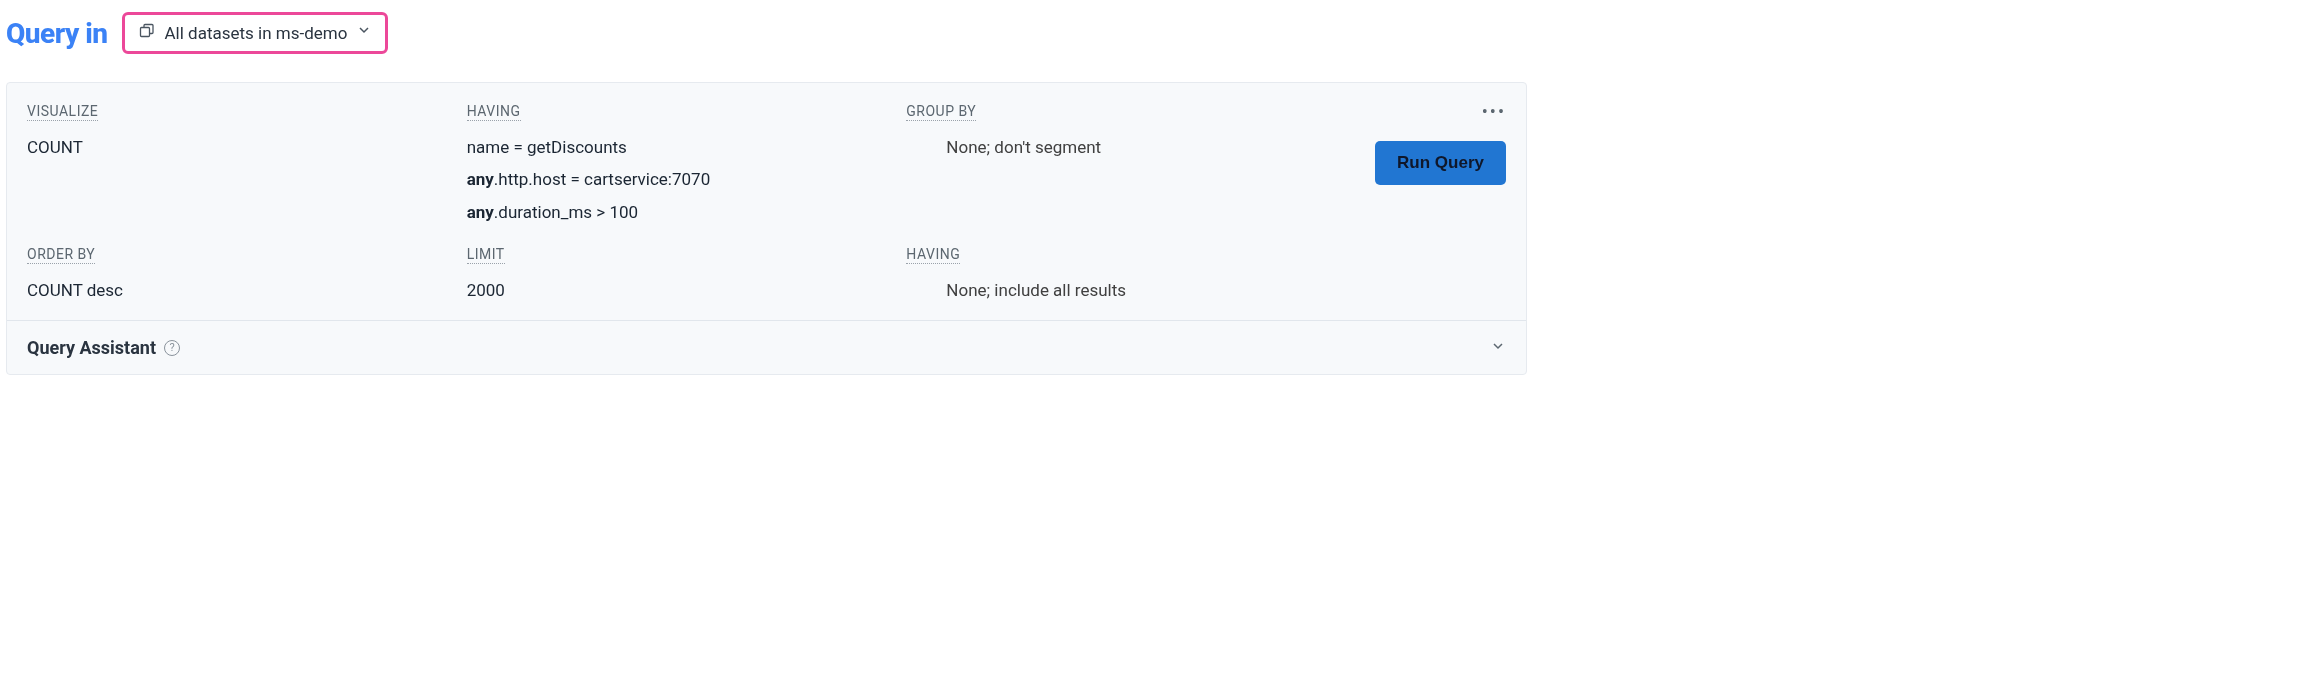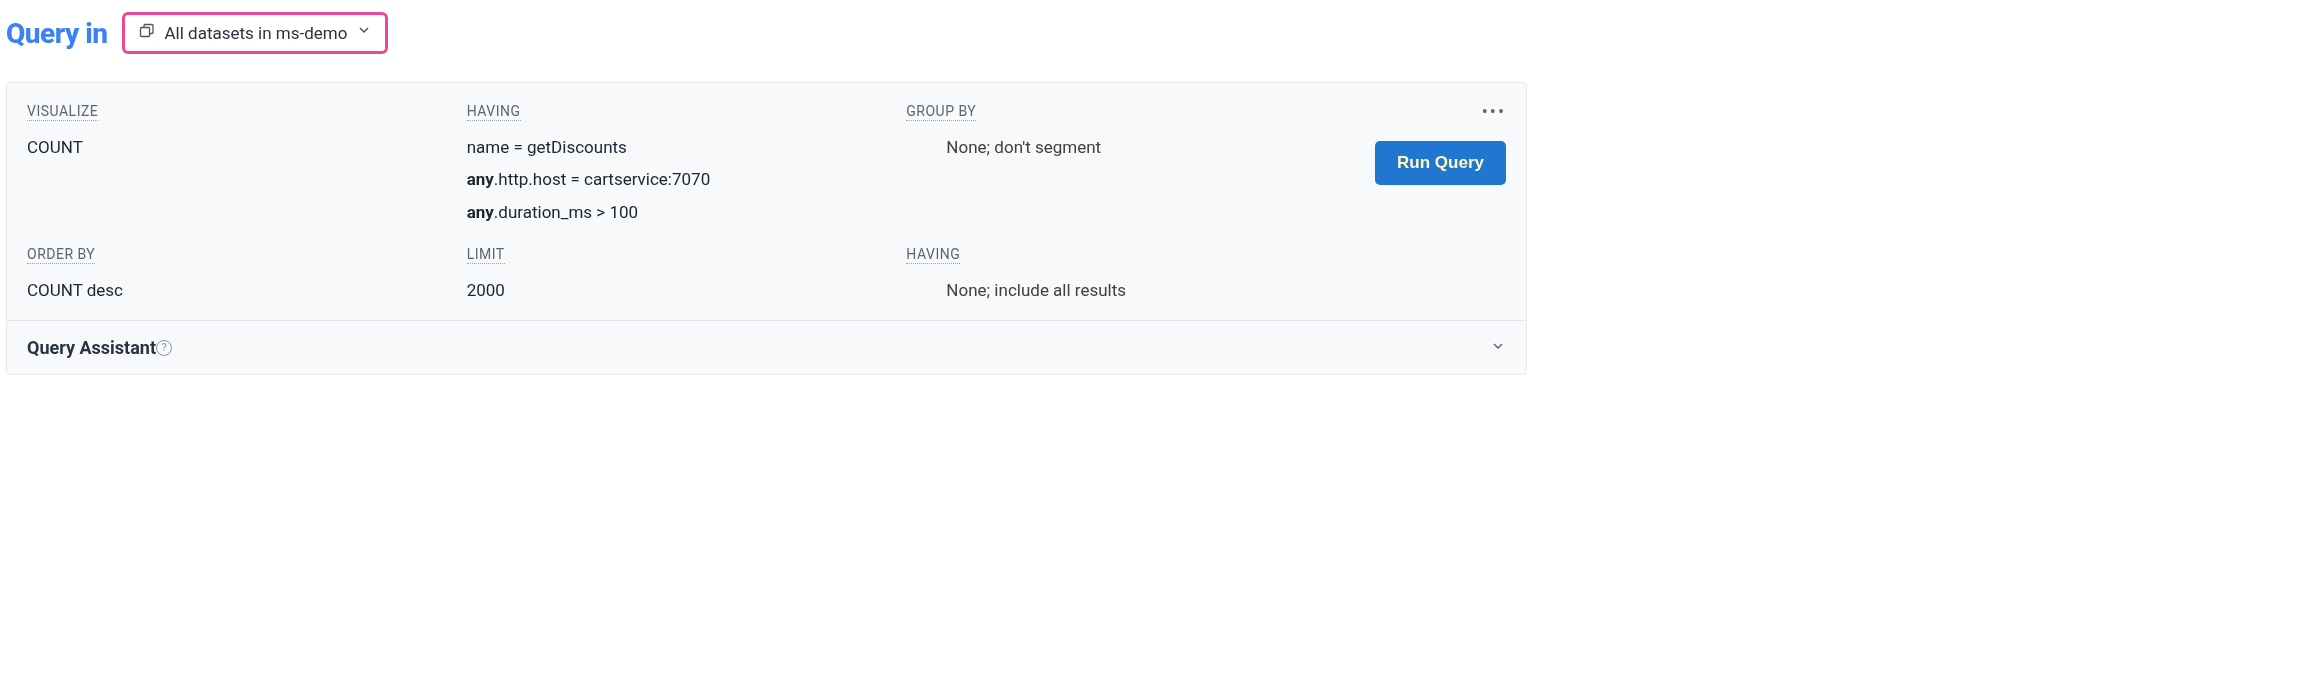--- a/index.html
+++ b/index.html
@@ -78,21 +78,21 @@
   .more-dots {
     font-size: 18px;
     color: #5c6770;
     letter-spacing: 2px;
     line-height: 1;
     cursor: pointer;
     padding: 2px 0;
   }
   .run-button {
     background: #2176d2;
-    color: #fef9c3;
+    color: #0f172a;
     font-size: 17px;
     font-weight: 600;
     border: none;
     border-radius: 5px;
     padding: 12px 22px;
     cursor: pointer;
   }
   .divider {
     border: none;
     border-top: 1px solid #e1e6ec;
@@ -101,20 +101,21 @@
   .assistant-row {
     display: flex;
     align-items: center;
     justify-content: space-between;
     padding: 16px 20px;
     cursor: pointer;
   }
   .assistant-left {
     display: flex;
     align-items: center;
+    gap: 8px;
   }
   .assistant-title {
     font-size: 18px;
     font-weight: 700;
     color: #2a3440;
   }
   .help-circle {
     width: 16px;
     height: 16px;
     border: 1px solid #8a939c;

